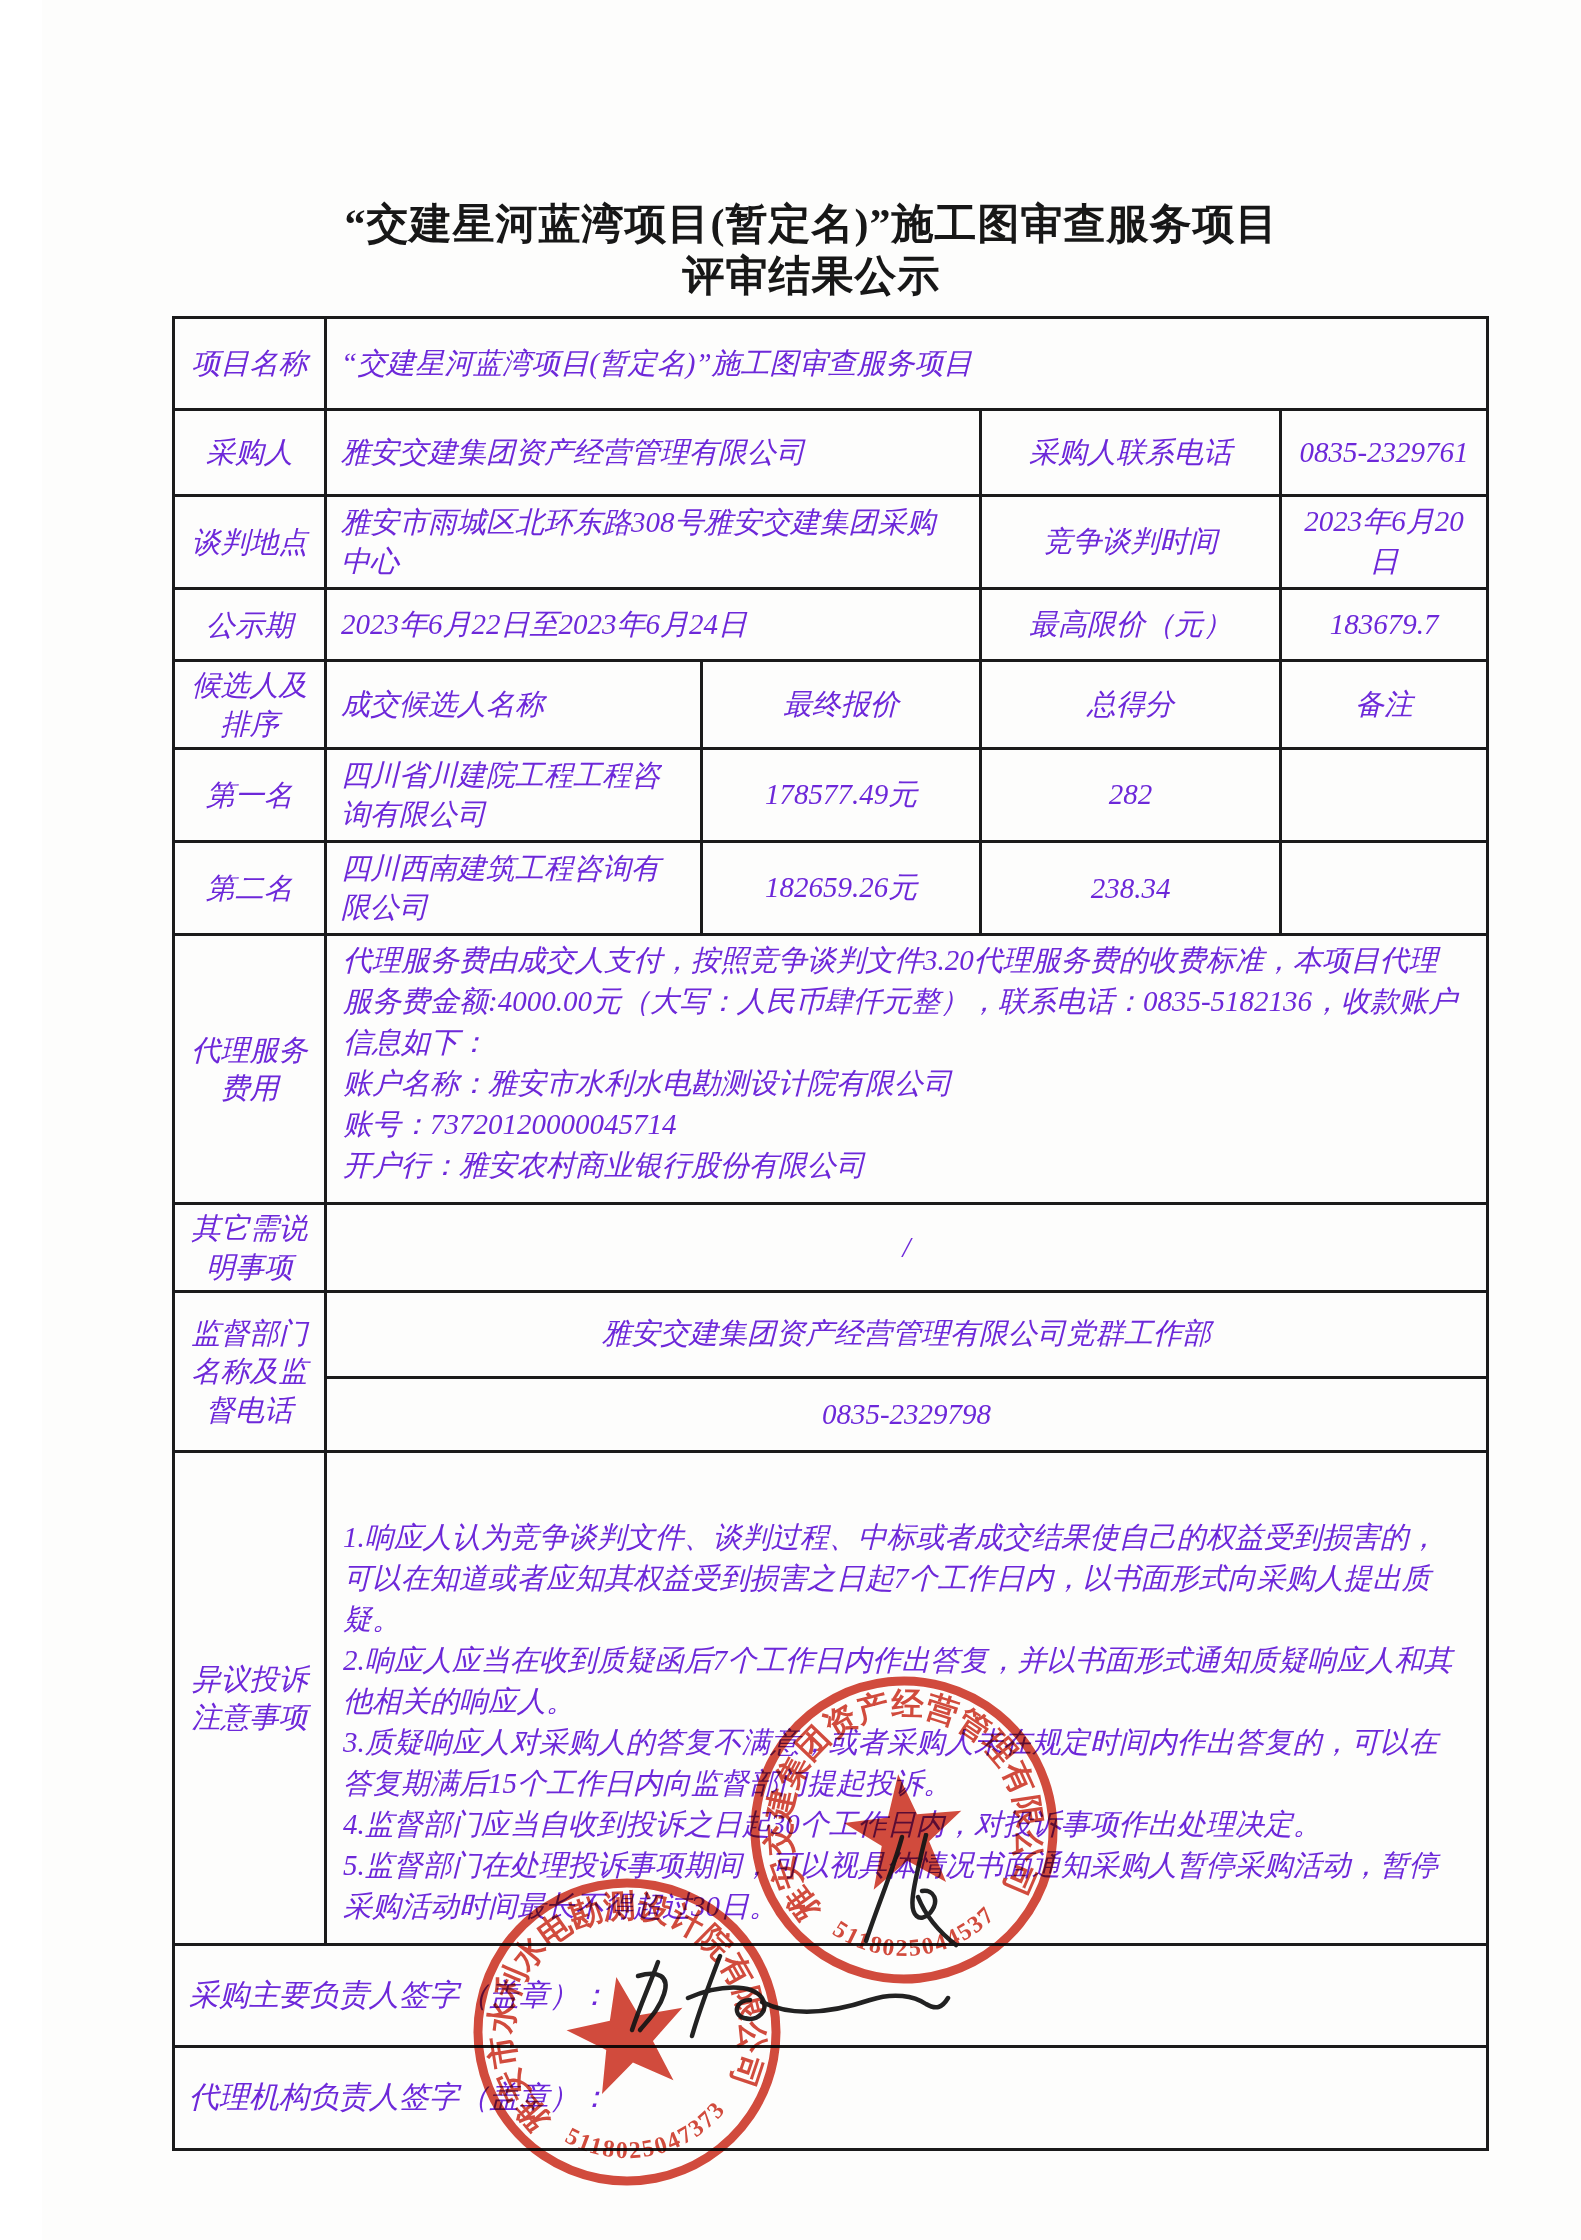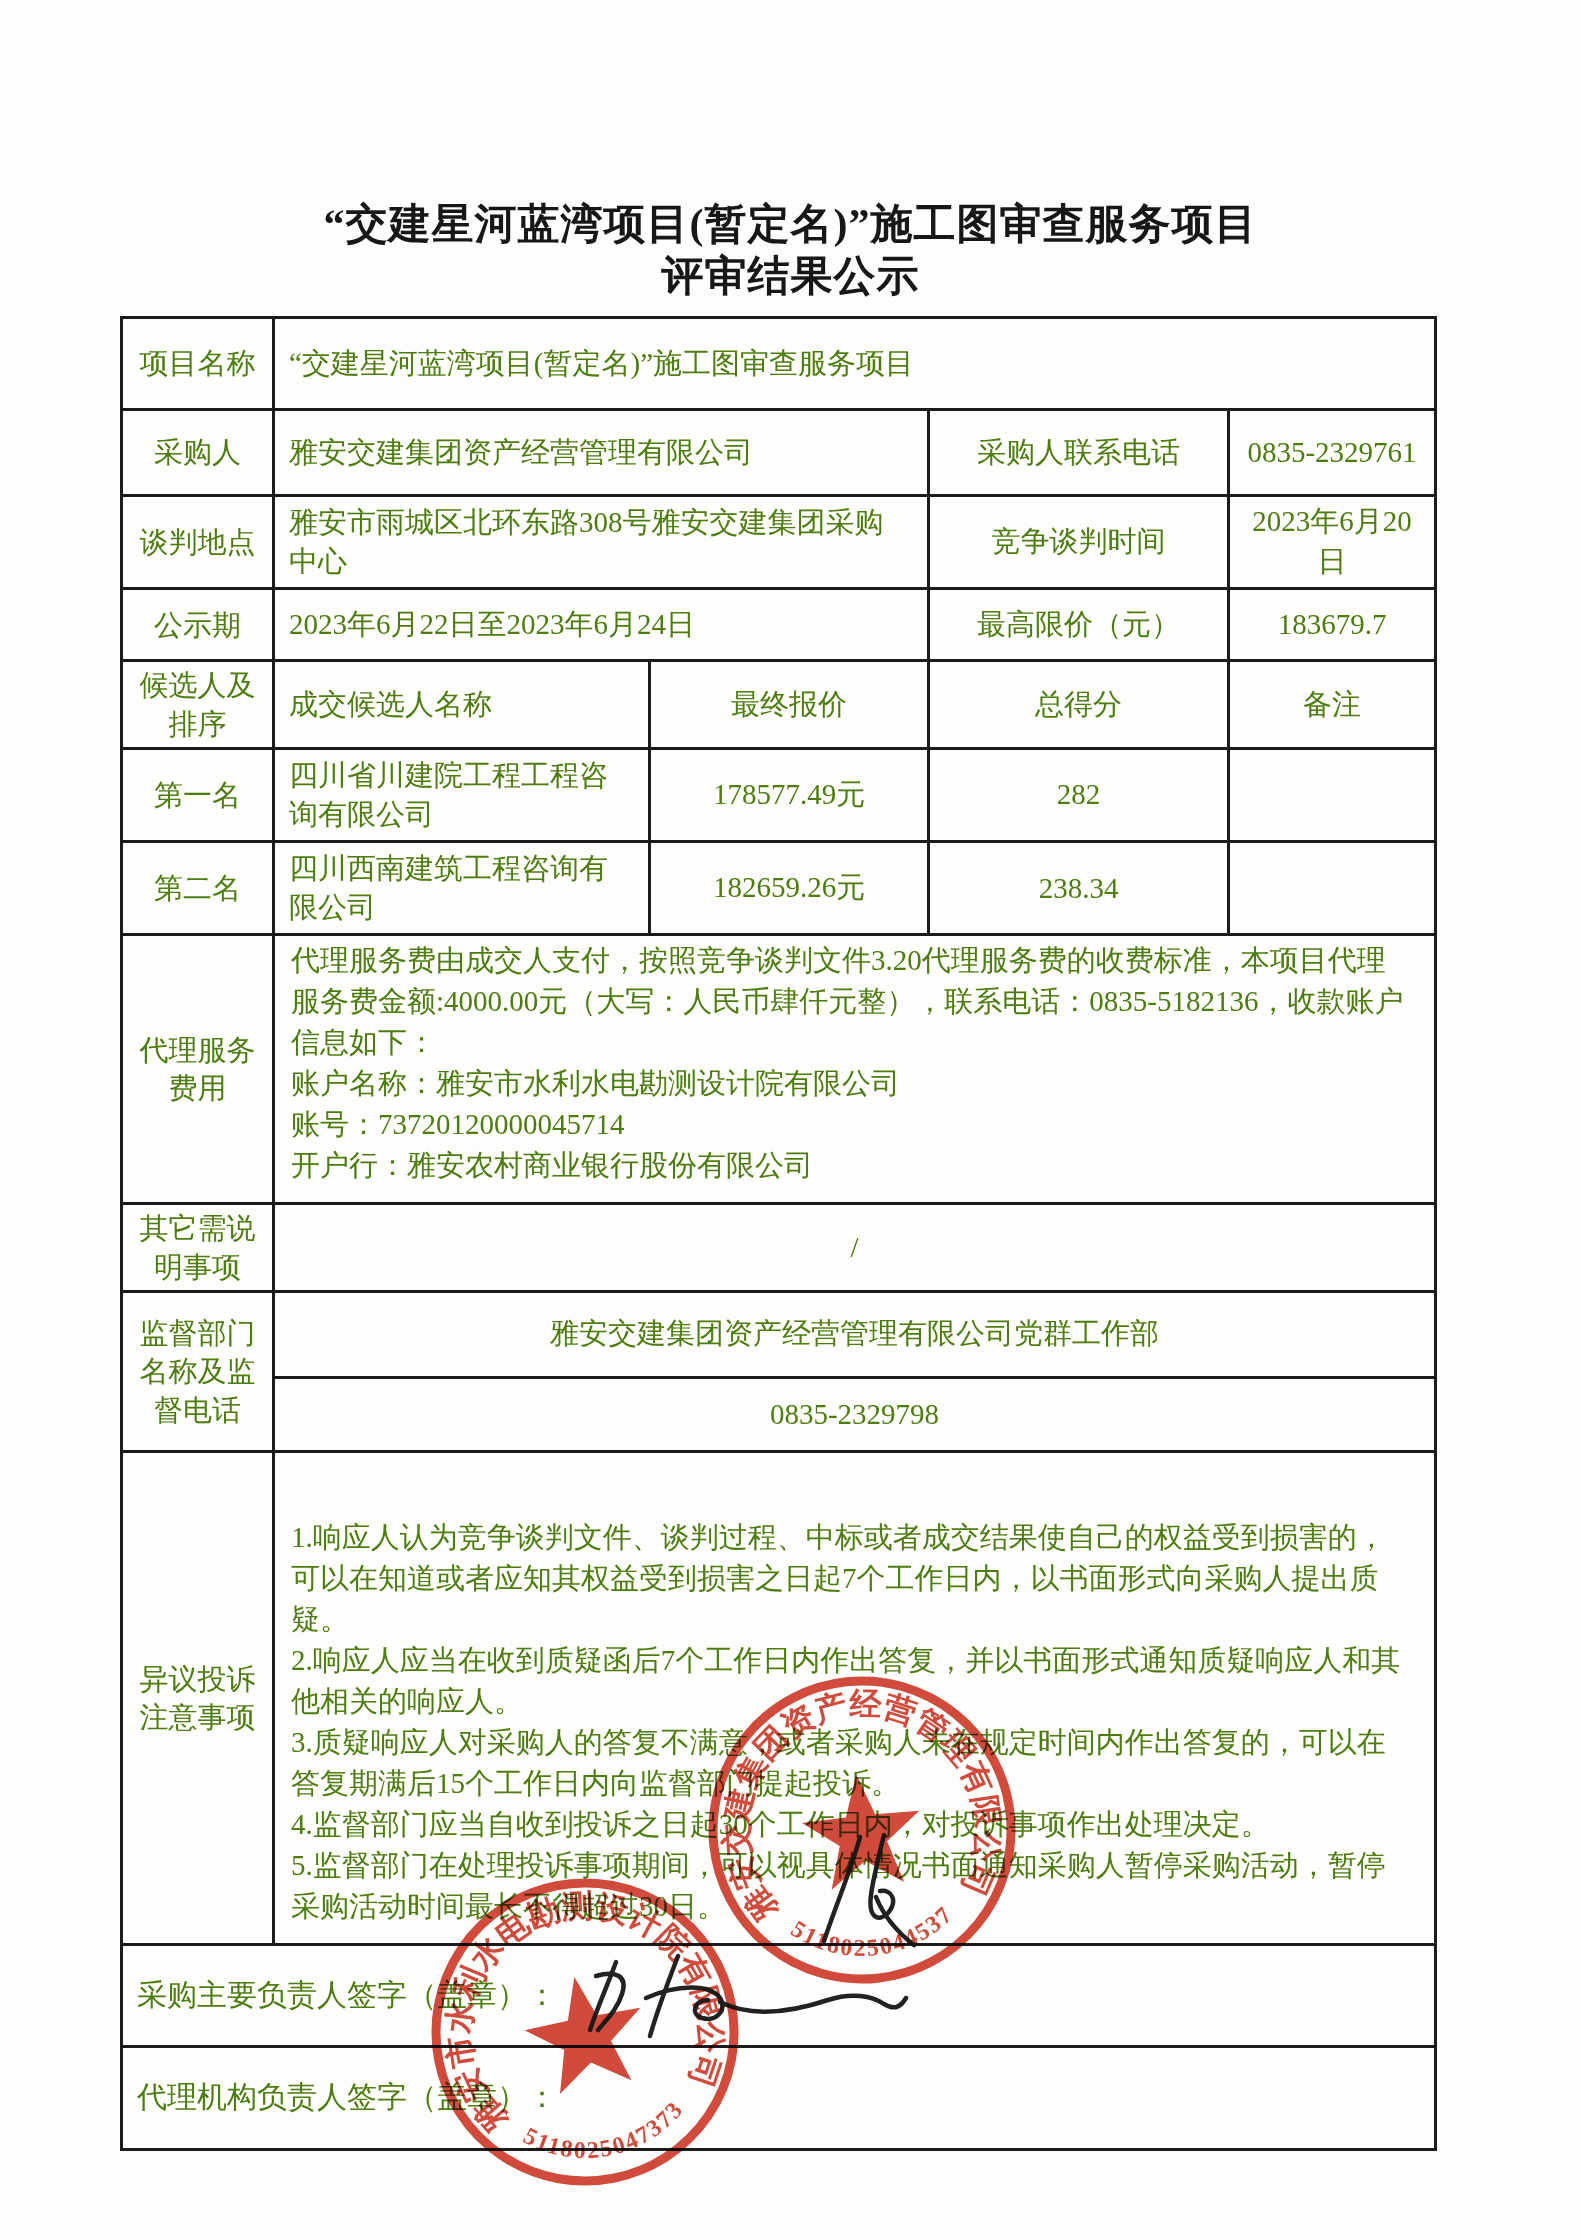--- a/index.html
+++ b/index.html
@@ -7,39 +7,41 @@
     width:1581px;height:2240px;
     background:#ffffff;
     font-family:"Liberation Serif","DejaVu Serif",serif;
     color:#1e1e1e;
     position:relative;
     overflow:hidden;
   }
   .page{
     position:absolute;inset:0;
     background:#fdfdfc;
+    margin-left:42px;
   }
   .doc-title{
     position:absolute;
     top:198px;left:0;width:100%;
     text-align:center;
     font-size:42px;
     font-weight:bold;
     line-height:52px;
     letter-spacing:1px;
     color:#171717;
   }
   table.doc{
     position:absolute;
-    left:120px;top:316px;
+    left:130px;top:316px;
     width:1314px;
     border-collapse:collapse;
     table-layout:fixed;
     font-size:29px;
-    color:#4d7c0f;
+    color:#6d28d9;
+    font-style:italic;
   }
   table.doc td{
     border:3px solid #1b1b1b;
     vertical-align:middle;
     overflow:hidden;
     word-break:break-all;
   }
   td.lbl{
     text-align:center;
     padding:4px 6px;

